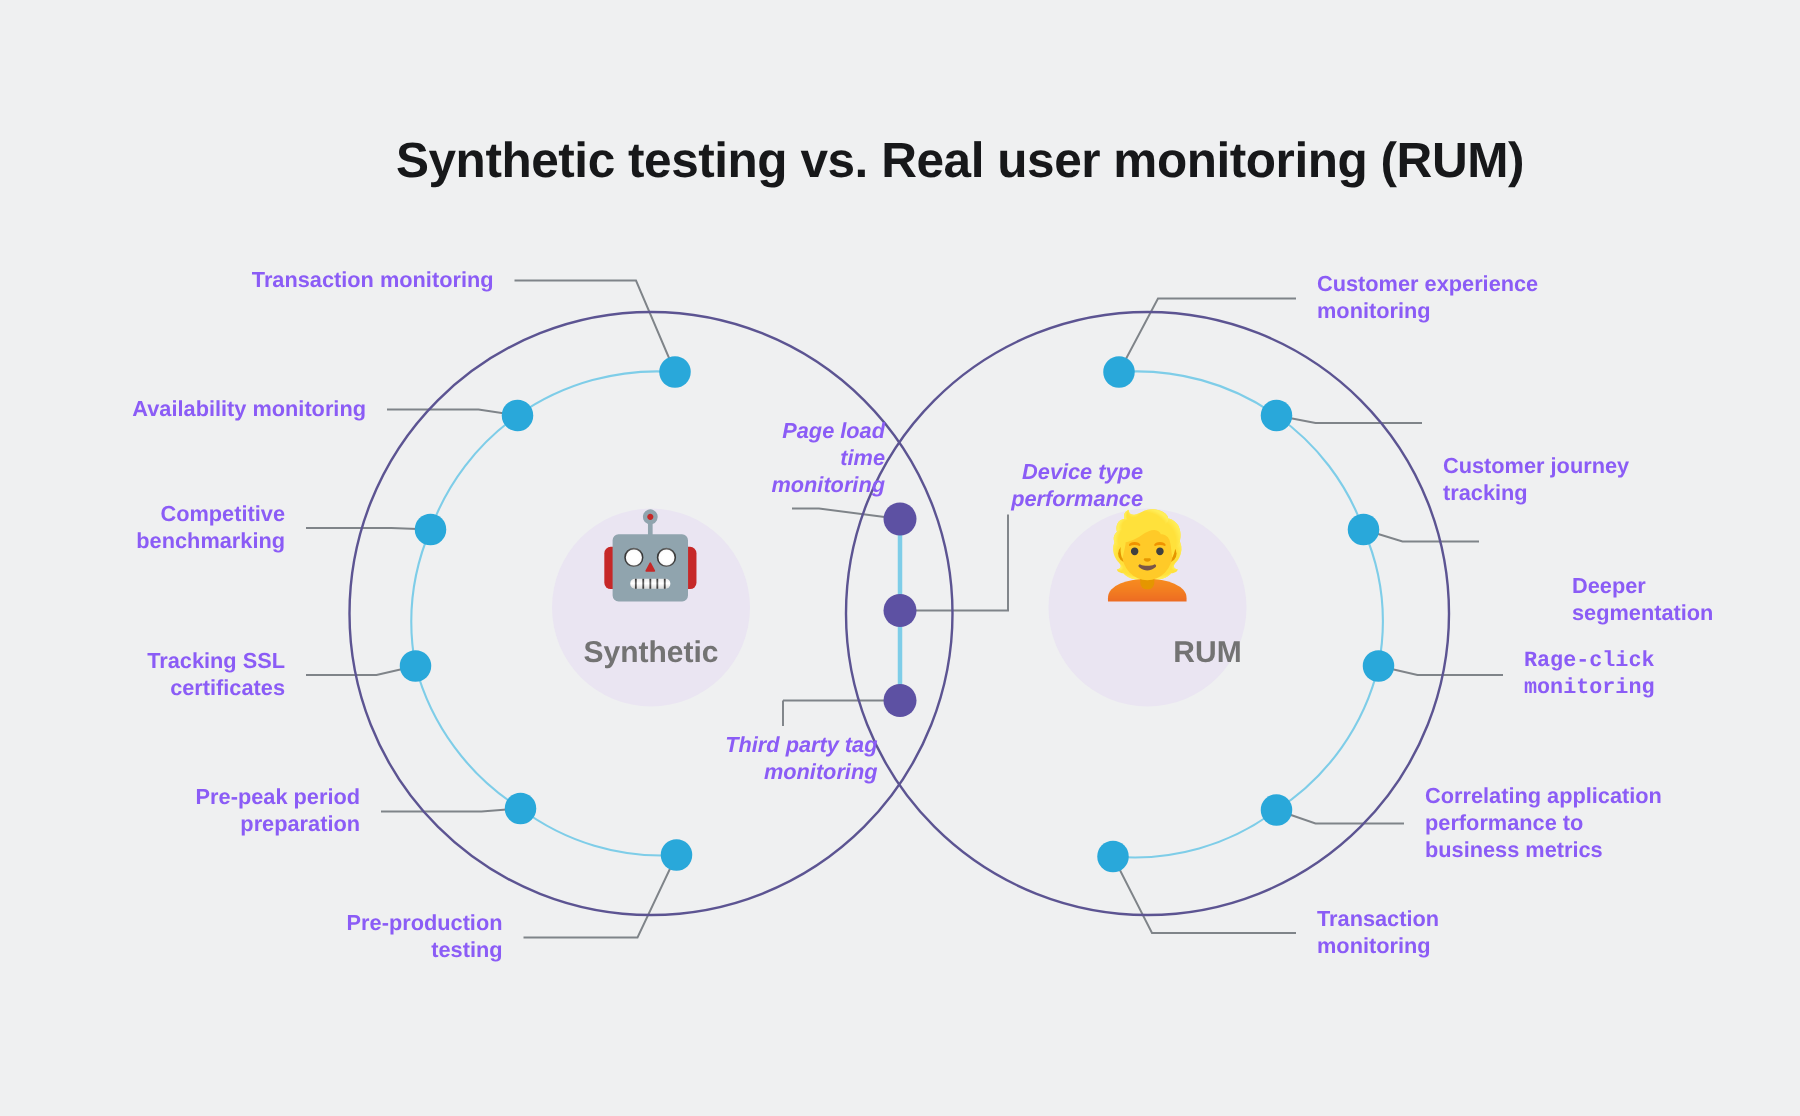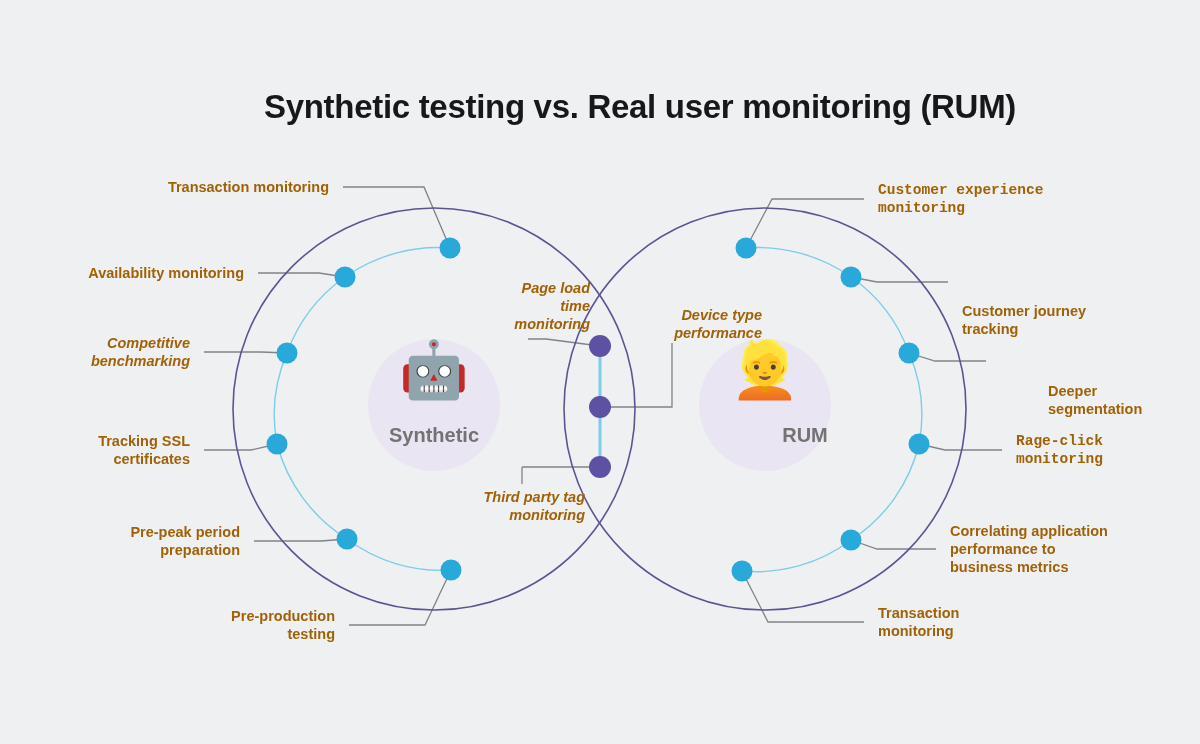--- a/index.html
+++ b/index.html
@@ -34,21 +34,21 @@
     position: absolute;
     top: 0;
     left: 0;
     width: 1200px;
     height: 744px;
   }
   .lbl {
     position: absolute;
     font-size: 14.5px;
     font-weight: bold;
-    color: #a16207;
+    color: #8b5cf6;
     line-height: 18px;
     white-space: pre-line;
   }
   .lbl.r { text-align: right; }
   .lbl.l { text-align: left; }
   .lbl.c { text-align: right; font-style: italic; }
   .hub-label {
     position: absolute;
     text-align: center;
     font-size: 20px;
@@ -122,29 +122,29 @@
 
   <div id="hub-layer">
       <div class="hub-emoji" style="left: 374px; top: 342px; width: 120px;">🤖</div>
       <div class="hub-label" style="left: 354px; top: 424px; width: 160px;">Synthetic</div>
       <div class="hub-emoji" style="left: 705px; top: 342px; width: 120px;">👱</div>
       <div class="hub-label" style="left: 725px; top: 424px; width: 160px;">RUM</div>
     </div>
   <div id="label-layer">
       <div class="lbl r" style="left: 149px; top: 178px; width: 180px;">Transaction monitoring</div>
       <div class="lbl r" style="left: 74px; top: 264px; width: 170px;">Availability monitoring</div>
-      <div class="lbl r" style="left: 70px; top: 334px; width: 120px; font-style: italic;">Competitive
+      <div class="lbl r" style="left: 70px; top: 334px; width: 120px;">Competitive
 benchmarking</div>
       <div class="lbl r" style="left: 70px; top: 432px; width: 120px;">Tracking SSL
 certificates</div>
       <div class="lbl r" style="left: 90px; top: 523px; width: 150px;">Pre-peak period
 preparation</div>
       <div class="lbl r" style="left: 180px; top: 607px; width: 155px;">Pre-production
 testing</div>
-      <div class="lbl l" style="left: 878px; top: 181px; width: 180px; font-family: Liberation Mono, monospace;">Customer experience
+      <div class="lbl l" style="left: 878px; top: 181px; width: 180px;">Customer experience
 monitoring</div>
       <div class="lbl l" style="left: 962px; top: 264px; width: 160px; margin-top: 38px;">Customer journey
 tracking</div>
       <div class="lbl l" style="left: 1048px; top: 343px; width: 130px; margin-top: 39px;">Deeper
 segmentation</div>
       <div class="lbl l" style="left: 1016px; top: 432px; width: 125px; font-family: Liberation Mono, monospace;">Rage-click
 monitoring</div>
       <div class="lbl l" style="left: 950px; top: 522px; width: 178px;">Correlating application
 performance to
 business metrics</div>

